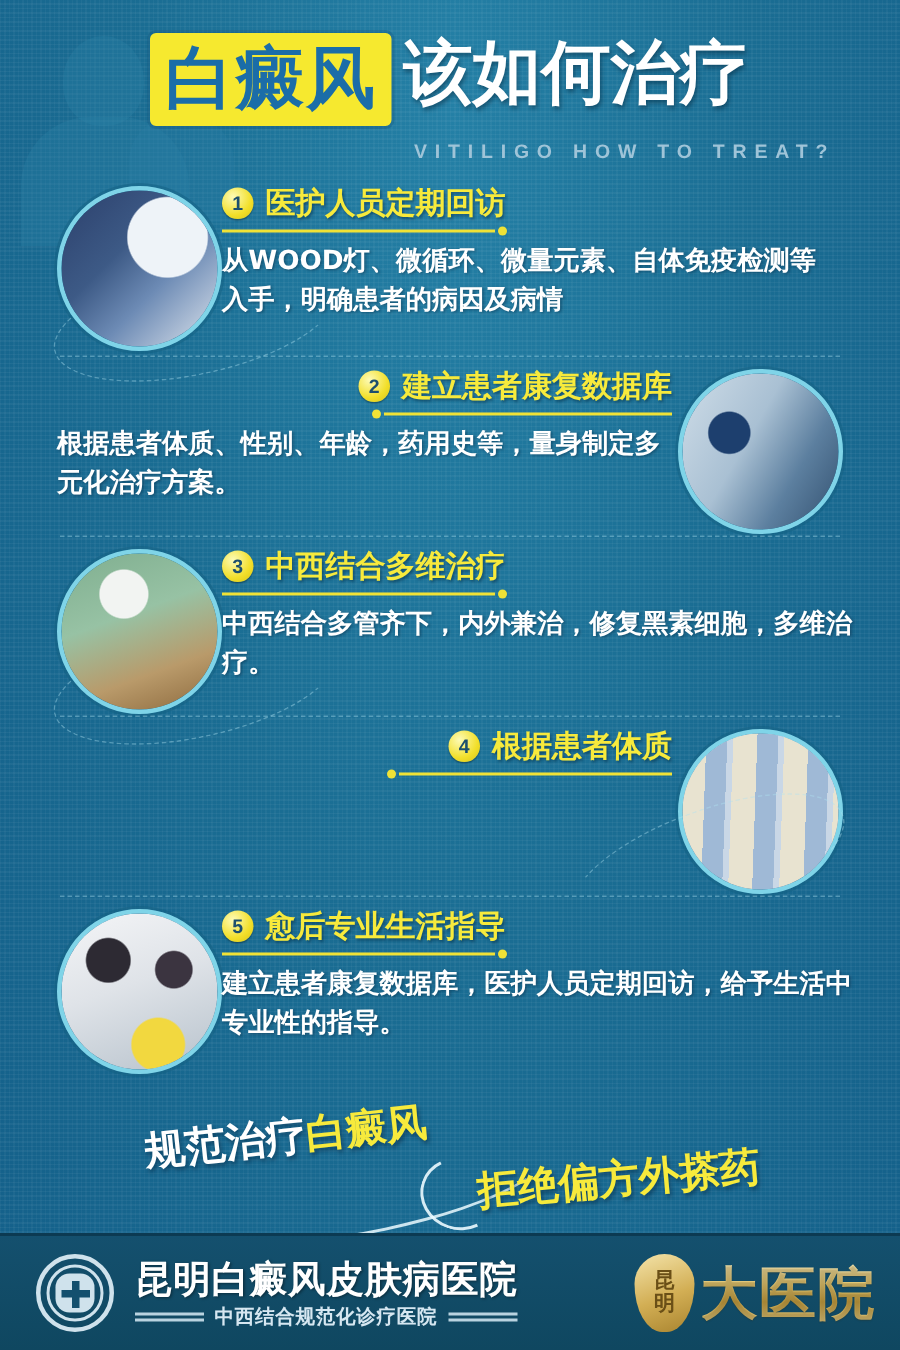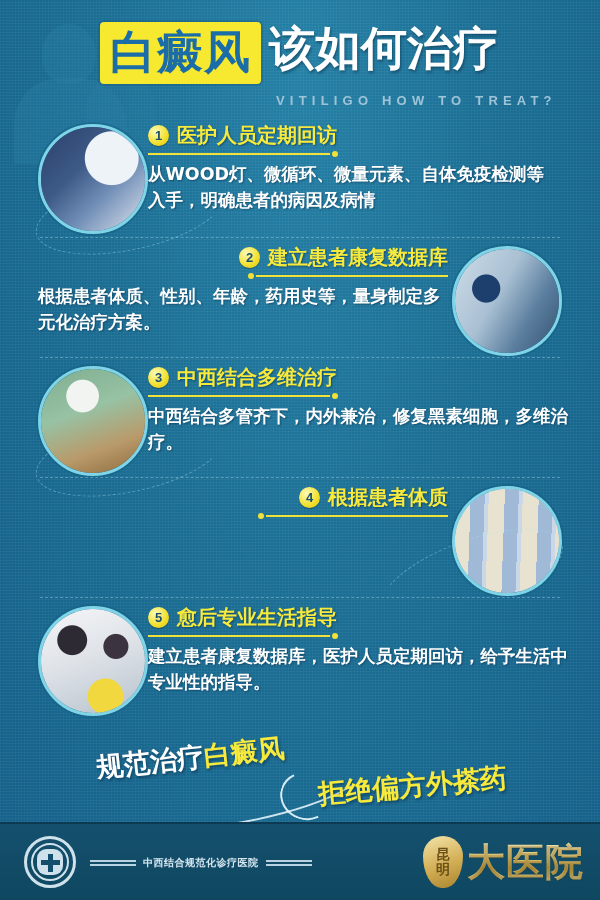--- a/index.html
+++ b/index.html
@@ -134,21 +134,21 @@
   .emblem .cross-h{position:absolute;left:17px;top:24px;width:19px;height:5px;background:#14506e;}
   .foot-names{margin-left:14px;}
   .foot-title{
     color:#ffffff;font-size:25px;font-weight:bold;letter-spacing:.5px;line-height:29px;
     text-shadow:1px 1px 2px rgba(0,0,0,.4);
     font-family:"DejaVu Sans","Liberation Sans",sans-serif;
   }
   .foot-sub-row{display:flex;align-items:center;margin-top:2px;}
   .foot-dashes{display:inline-block;width:46px;}
   .foot-dashes i{display:block;height:2px;background:#b9d3e0;margin:2px 0;}
-  .foot-sub{color:#d6e7f1;font-size:10px;font-weight:bold;margin:0 7px;letter-spacing:.5px;
+  .foot-sub{color:#d6e7f1;font-size:13px;font-weight:bold;margin:0 7px;letter-spacing:.5px;
     font-family:"DejaVu Sans","Liberation Sans",sans-serif;}
   .gold-logo{position:absolute;right:16px;top:12px;display:flex;align-items:center;}
   .gold-shield{
     width:40px;height:52px;border-radius:50% 50% 46% 46%/38% 38% 62% 62%;
     background:linear-gradient(160deg,#f3e2a6,#c9a martin 0%,#cfa94f 55%,#a9842f 100%);
     background:linear-gradient(160deg,#f4e4aa 0%,#d2ae54 55%,#a9842f 100%);
     display:flex;flex-direction:column;align-items:center;justify-content:center;flex:none;
   }
   .gold-shield span{color:#6a4f17;font-size:14px;font-weight:bold;line-height:15px;
     font-family:"DejaVu Sans","Liberation Sans",sans-serif;}
@@ -292,20 +292,21 @@
 
   <div class="footer">
     <div class="emblem">
       <div class="ring"></div>
         <div class="ring2"></div>
         <div class="flower"></div>
       <div class="cross-v"></div>
         <div class="cross-h"></div>
     </div>
     <div class="foot-names">
+      <div class="foot-title">昆明白癜风皮肤病医院</div>
       <div class="foot-sub-row">
         <span class="foot-dashes">
             <i></i>
             <i></i>
           </span>
         <span class="foot-sub">中西结合规范化诊疗医院</span>
         <span class="foot-dashes">
             <i></i>
             <i></i>
           </span>

